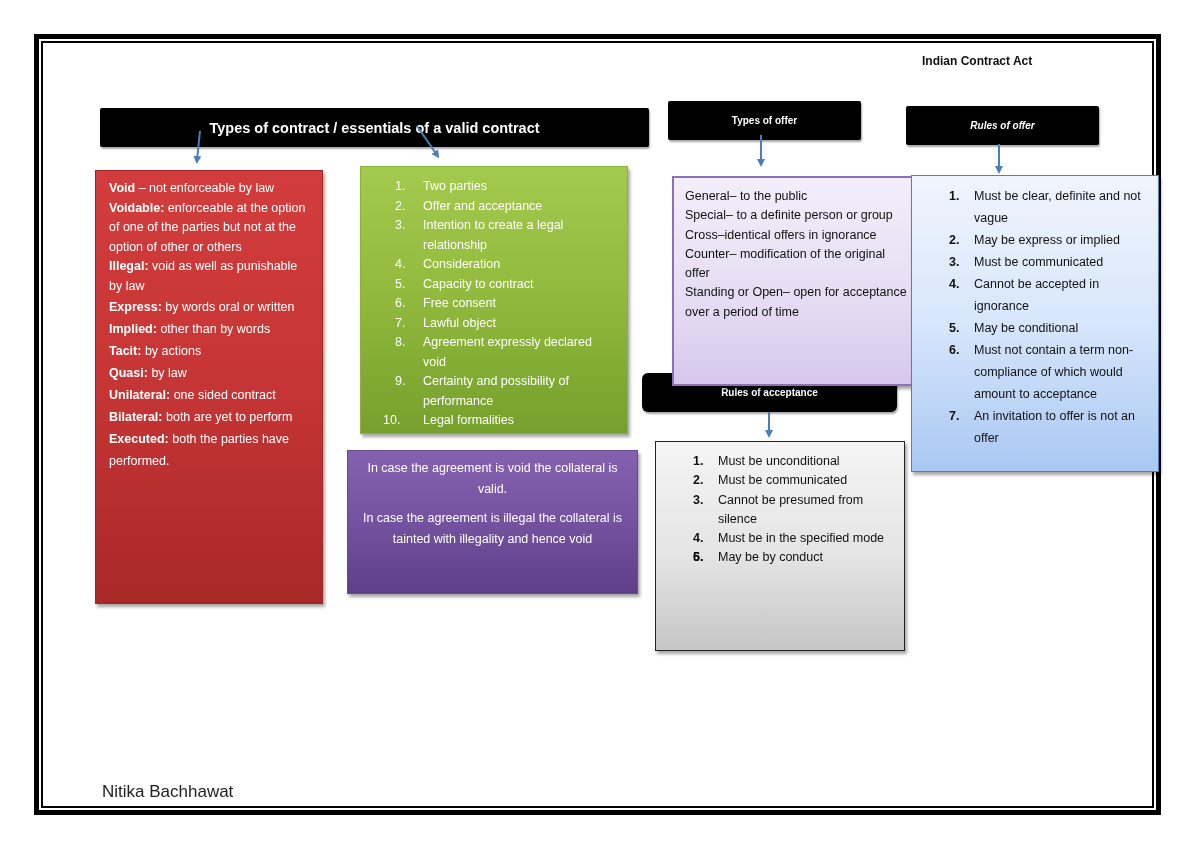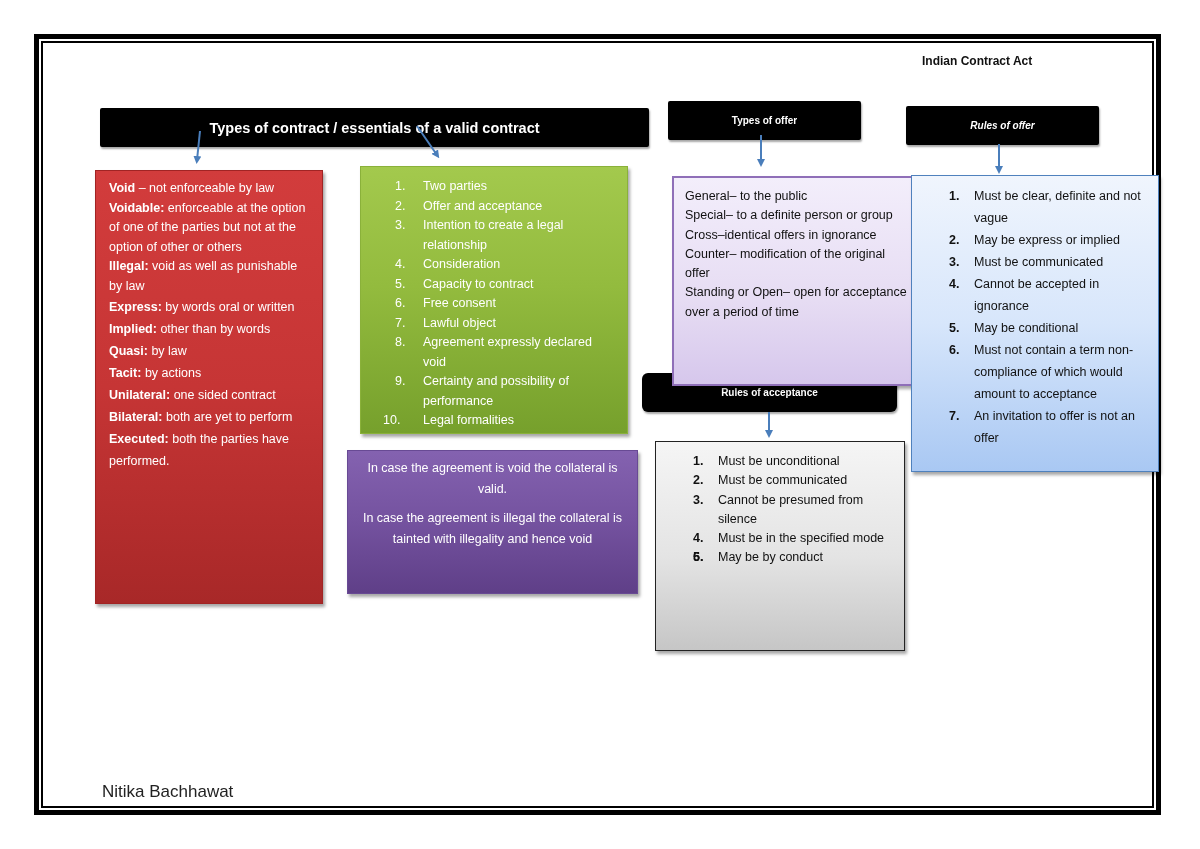--- a/index.html
+++ b/index.html
@@ -99,22 +99,22 @@
   <line x1="999" y1="144" x2="999" y2="170" stroke="#4a7ebb" stroke-width="2" marker-end="url(#ah)"></line>
   <line x1="769" y1="412" x2="769" y2="434" stroke="#4a7ebb" stroke-width="2" marker-end="url(#ah)"></line>
 </svg>
 
 <div class="box box-red">
   <p><span class="t">Void</span><span> – </span><span>not enforceable by law</span></p>
   <p><span class="t">Voidable:</span><span> </span><span>enforceable at the option of one of the parties but not at the option of other or others</span></p>
   <p><span class="t">Illegal:</span><span> </span><span>void as well as punishable by law</span></p>
   <p class="sp"><span class="t">Express:</span><span> </span><span>by words oral or written</span></p>
   <p class="sp"><span class="t">Implied:</span><span> </span><span>other than by words</span></p>
+  <p class="sp"><span class="t">Tacit:</span><span> </span><span>by actions</span></p>
   <p class="sp"><span class="t">Quasi:</span><span> </span><span>by law</span></p>
-  <p class="sp"><span class="t">Tacit:</span><span> </span><span>by actions</span></p>
   <p class="sp"><span class="t">Unilateral:</span><span> </span><span>one sided contract</span></p>
   <p class="sp"><span class="t">Bilateral:</span><span> </span><span>both are yet to perform</span></p>
   <p class="sp"><span class="t">Executed:</span><span> </span><span>both the parties have performed.</span></p>
 </div>
 
 <div class="box box-green">
   <ol>
     <li><span class="num">1.</span><span>Two parties</span></li>
     <li><span class="num">2.</span><span>Offer and acceptance</span></li>
     <li><span class="num">3.</span><span>Intention to create a legal relationship</span></li>

